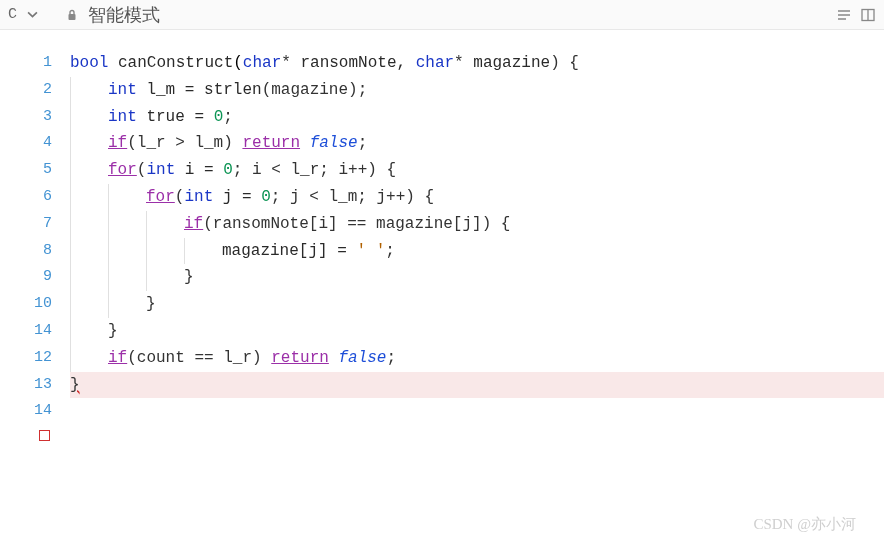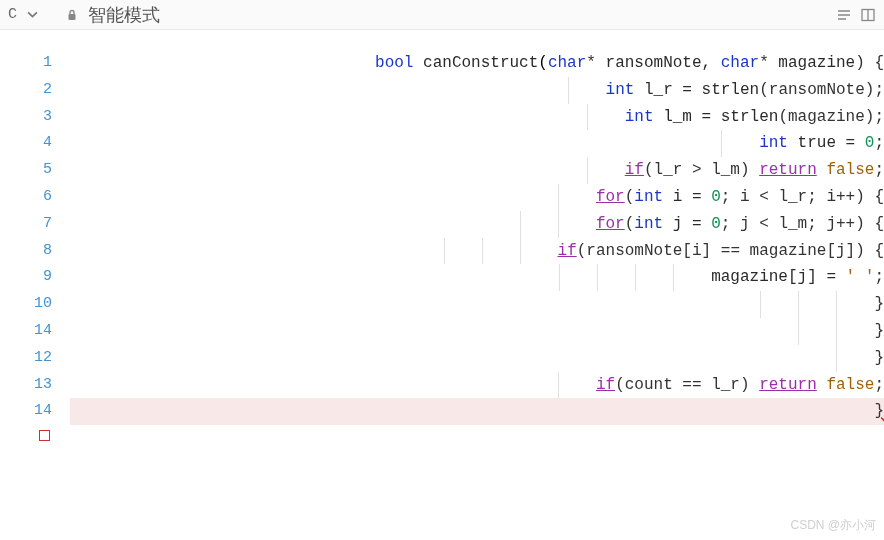--- a/index.html
+++ b/index.html
@@ -55,57 +55,56 @@
       height: 11px;
       border: 1.5px solid #d03030;
       background: transparent;
       margin-right: 2px;
     }
     .code {
       flex: 1;
       line-height: 26.8px;
       font-size: 16px;
       position: relative;
-      text-align: right;
     }
     .code-line {
       white-space: pre;
       height: 26.8px;
       position: relative;
     }
     .error-line {
       background: #f9e8e8;
     }
     .k-type { color: #1a36c6; }
     .k-ctrl { color: #9b2fa8; text-decoration: underline; }
-    .k-const { color: #a16207; }
+    .k-const { color: #1d4ed8; font-style: italic; }
     .k-num { color: #0c9454; }
     .k-char { color: #b06000; }
     .k-id { color: #2a2a2a; }
     .k-fn { color: #2a2a2a; }
     .k-op { color: #333; }
     .k-punc { color: #333; }
     .indent-guide {
       border-left: 1px solid #e0e0e0;
       display: inline-block;
       height: 26.8px;
       vertical-align: top;
       box-sizing: border-box;
     }
     .err-underline {
       border-bottom: 2px wavy #d03030;
       text-decoration: underline wavy #d03030;
     }
     .watermark {
       position: absolute;
       bottom: 6px;
-      right: 8px;
+      right: 28px;
       color: #cfcfcf;
-      font-size: 12px;
-      font-family: Liberation Sans, sans-serif;
+      font-size: 15px;
+      font-family: Liberation Serif, serif;
     }
   </style>
 </head>
 <body>
 
 <div class="toolbar">
   <div class="toolbar-left">
     <span class="toolbar-icon">C</span>
     <span class="toolbar-icon">
       <svg width="11" height="11" viewBox="0 0 10 10">
@@ -149,21 +148,20 @@
     <div>10</div>
     <div>14</div>
     <div>12</div>
     <div>13</div>
     <div>14</div>
     <div><span class="error-marker"></span></div>
   </div>
 
   <div class="code">
     <div class="code-line"><span class="k-type">bool</span> <span class="k-fn">canConstruct</span>(<span class="k-type">char</span><span class="k-op">*</span><span class="k-id"> ransomNote, </span><span class="k-type">char</span><span class="k-op">*</span><span class="k-id"> magazine</span><span class="k-punc">) {</span></div>
-    <div class="code-line"><span class="indent-guide" style="width:38px"></span><span class="k-type">int</span><span class="k-id"> l_r = </span><span class="k-fn">strlen</span><span class="k-punc">(ransomNote);</span></div>
     <div class="code-line"><span class="indent-guide" style="width:38px"></span><span class="k-type">int</span><span class="k-id"> l_m = </span><span class="k-fn">strlen</span><span class="k-punc">(magazine);</span></div>
     <div class="code-line"><span class="indent-guide" style="width:38px"></span><span class="k-type">int</span><span class="k-id"> true = </span><span class="k-num">0</span><span class="k-punc">;</span></div>
     <div class="code-line"><span class="indent-guide" style="width:38px"></span><span class="k-ctrl">if</span><span class="k-punc">(l_r &gt; l_m) </span><span class="k-ctrl">return</span><span> </span><span class="k-const">false</span><span class="k-punc">;</span></div>
     <div class="code-line"><span class="indent-guide" style="width:38px"></span><span class="k-ctrl">for</span><span class="k-punc">(</span><span class="k-type">int</span><span class="k-id"> i = </span><span class="k-num">0</span><span class="k-punc">; i &lt; l_r; i++) {</span></div>
     <div class="code-line"><span class="indent-guide" style="width:38px"></span><span class="indent-guide" style="width:38px"></span><span class="k-ctrl">for</span><span class="k-punc">(</span><span class="k-type">int</span><span class="k-id"> j = </span><span class="k-num">0</span><span class="k-punc">; j &lt; l_m; j++) {</span></div>
     <div class="code-line"><span class="indent-guide" style="width:38px"></span><span class="indent-guide" style="width:38px"></span><span class="indent-guide" style="width:38px"></span><span class="k-ctrl">if</span><span class="k-punc">(ransomNote[i] == magazine[j]) {</span></div>
     <div class="code-line"><span class="indent-guide" style="width:38px"></span><span class="indent-guide" style="width:38px"></span><span class="indent-guide" style="width:38px"></span><span class="indent-guide" style="width:38px"></span><span class="k-id">magazine[j] = </span><span class="k-char">' '</span><span class="k-punc">;</span></div>
     <div class="code-line"><span class="indent-guide" style="width:38px"></span><span class="indent-guide" style="width:38px"></span><span class="indent-guide" style="width:38px"></span><span class="k-punc">}</span></div>
     <div class="code-line"><span class="indent-guide" style="width:38px"></span><span class="indent-guide" style="width:38px"></span><span class="k-punc">}</span></div>
     <div class="code-line"><span class="indent-guide" style="width:38px"></span><span class="k-punc">}</span></div>

